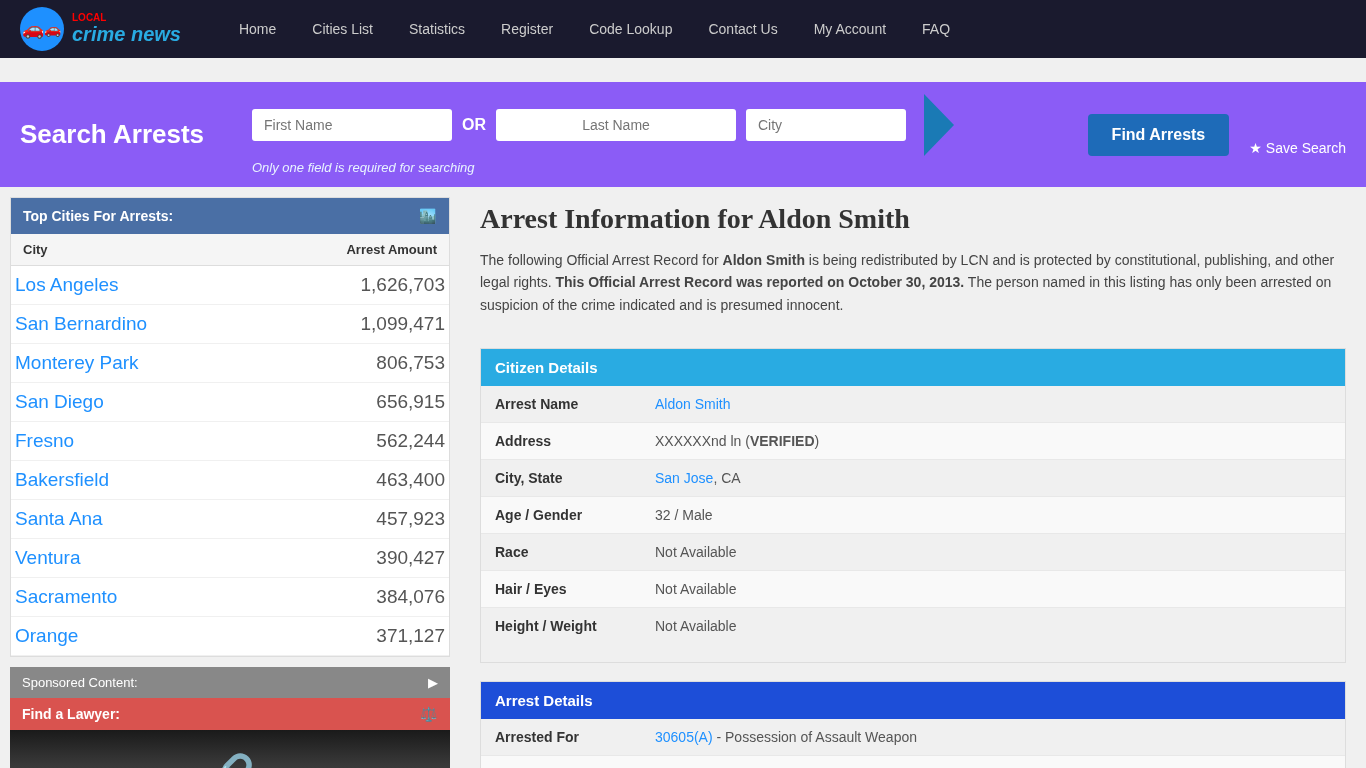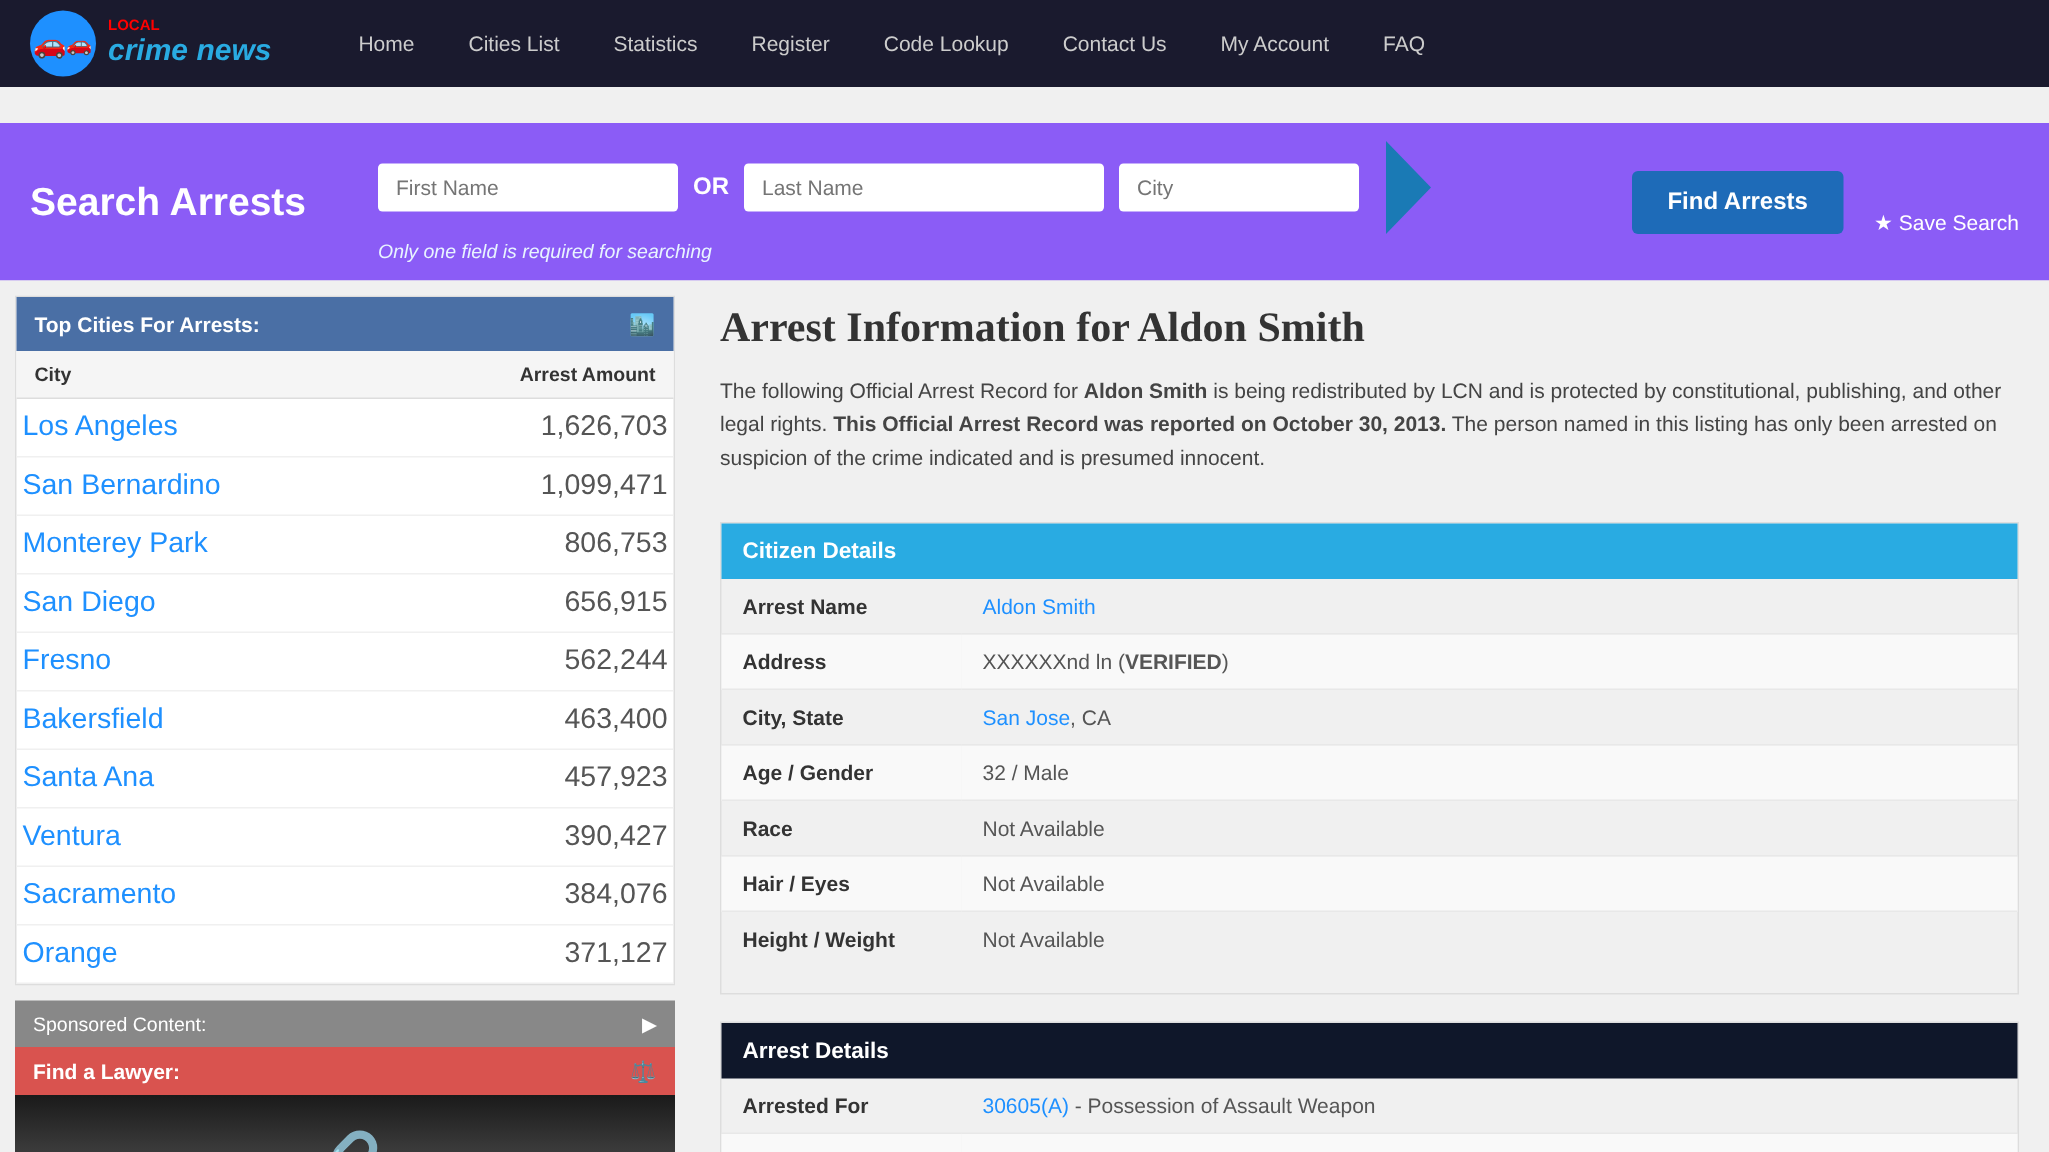--- a/index.html
+++ b/index.html
@@ -11,21 +11,21 @@
     .logo-icon { width: 44px; height: 44px; background: #1e90ff; border-radius: 50%; display: flex; align-items: center; justify-content: center; margin-right: 8px; position: relative; }
     .logo-icon::before { content: '🚗'; font-size: 18px; }
     .nav-links { display: flex; gap: 0; flex: 1; }
     .nav-link { color: #ccc; text-decoration: none; padding: 0 18px; height: 58px; display: flex; align-items: center; font-size: 14px; white-space: nowrap; }
 
     
     .search-bar { background: #8b5cf6; padding: 12px 20px; display: flex; align-items: center; gap: 12px; min-height: 62px; margin-top: 24px; }
     .search-title { color: #fff; font-size: 26px; font-weight: bold; white-space: nowrap; min-width: 220px; }
     .search-input { padding: 8px 12px; border: none; border-radius: 3px; font-size: 14px; width: 200px; }
     .search-or { color: #fff; font-weight: bold; font-size: 16px; }
-    .search-input-wide { padding: 8px 12px; border: none; border-radius: 3px; font-size: 14px; width: 240px; }
+    .search-input-wide { padding: 8px 12px; border: none; border-radius: 3px; font-size: 14px; width: 240px; text-align: center; }
     .search-input-sm { padding: 8px 12px; border: none; border-radius: 3px; font-size: 14px; width: 160px; }
     .search-arrow { width: 0; height: 0; border-top: 31px solid transparent; border-bottom: 31px solid transparent; border-left: 30px solid #1a7ab5; margin-left: 8px; }
     .find-btn { background: #1e6bb8; color: #fff; border: none; padding: 12px 24px; font-size: 16px; font-weight: bold; border-radius: 4px; cursor: pointer; white-space: nowrap; margin-left: auto; }
     .save-search { color: #fff; text-decoration: none; font-size: 14px; display: flex; align-items: center; gap: 4px; white-space: nowrap; margin-left: 12px; }
     .search-hint { color: #e8f4ff; font-size: 13px; font-style: italic; }
     .search-bar-inner { display: flex; flex-direction: column; gap: 4px; flex: 1; }
     .search-inputs-row { display: flex; align-items: center; gap: 10px; }
     .right-btns { display: flex; flex-direction: row; align-items: flex-end; gap: 8px; padding-left: 20px; }
 
     
@@ -46,21 +46,21 @@
     .lawyer-box { background: #d9534f; color: #fff; padding: 8px 12px; display: flex; justify-content: space-between; align-items: center; font-size: 14px; font-weight: bold; }
     .lawyer-img { width: 100%; height: 90px; background: linear-gradient(135deg, #222 0%, #555 50%, #333 100%); overflow: hidden; display: flex; align-items: center; justify-content: center; color: #888; font-size: 12px; }
 
     
     .content { flex: 1; padding: 16px 20px; }
     .arrest-title { font-size: 28px; color: #333; font-weight: bold; margin-bottom: 14px; font-family: Georgia, serif; }
     .arrest-intro { font-size: 14px; color: #444; line-height: 1.6; margin-bottom: 32px; }
     .arrest-intro strong { font-weight: bold; }
 
     .section-header { background: #29abe2; color: #fff; padding: 10px 14px; font-size: 15px; font-weight: bold; margin-bottom: 0; }
-    .section-header.red { background: #0f172a; }
+    .section-header.red { background: #1d4ed8; }
     .detail-table { width: 100%; border-collapse: collapse; margin-bottom: 18px; }
     .detail-table tr { border-bottom: 1px solid #e8e8e8; }
     .detail-table tr:last-child { border-bottom: none; }
     .detail-table td { padding: 10px 14px; font-size: 14px; vertical-align: top; }
     .detail-table td:first-child { font-weight: bold; width: 160px; color: #333; }
     .detail-table td:last-child { color: #555; }
     .detail-link { color: #1e90ff; text-decoration: none; }
     .detail-table tr:nth-child(even) { background: #f9f9f9; }
 
     .info-box { border: 1px solid #ddd; margin-bottom: 18px; }

